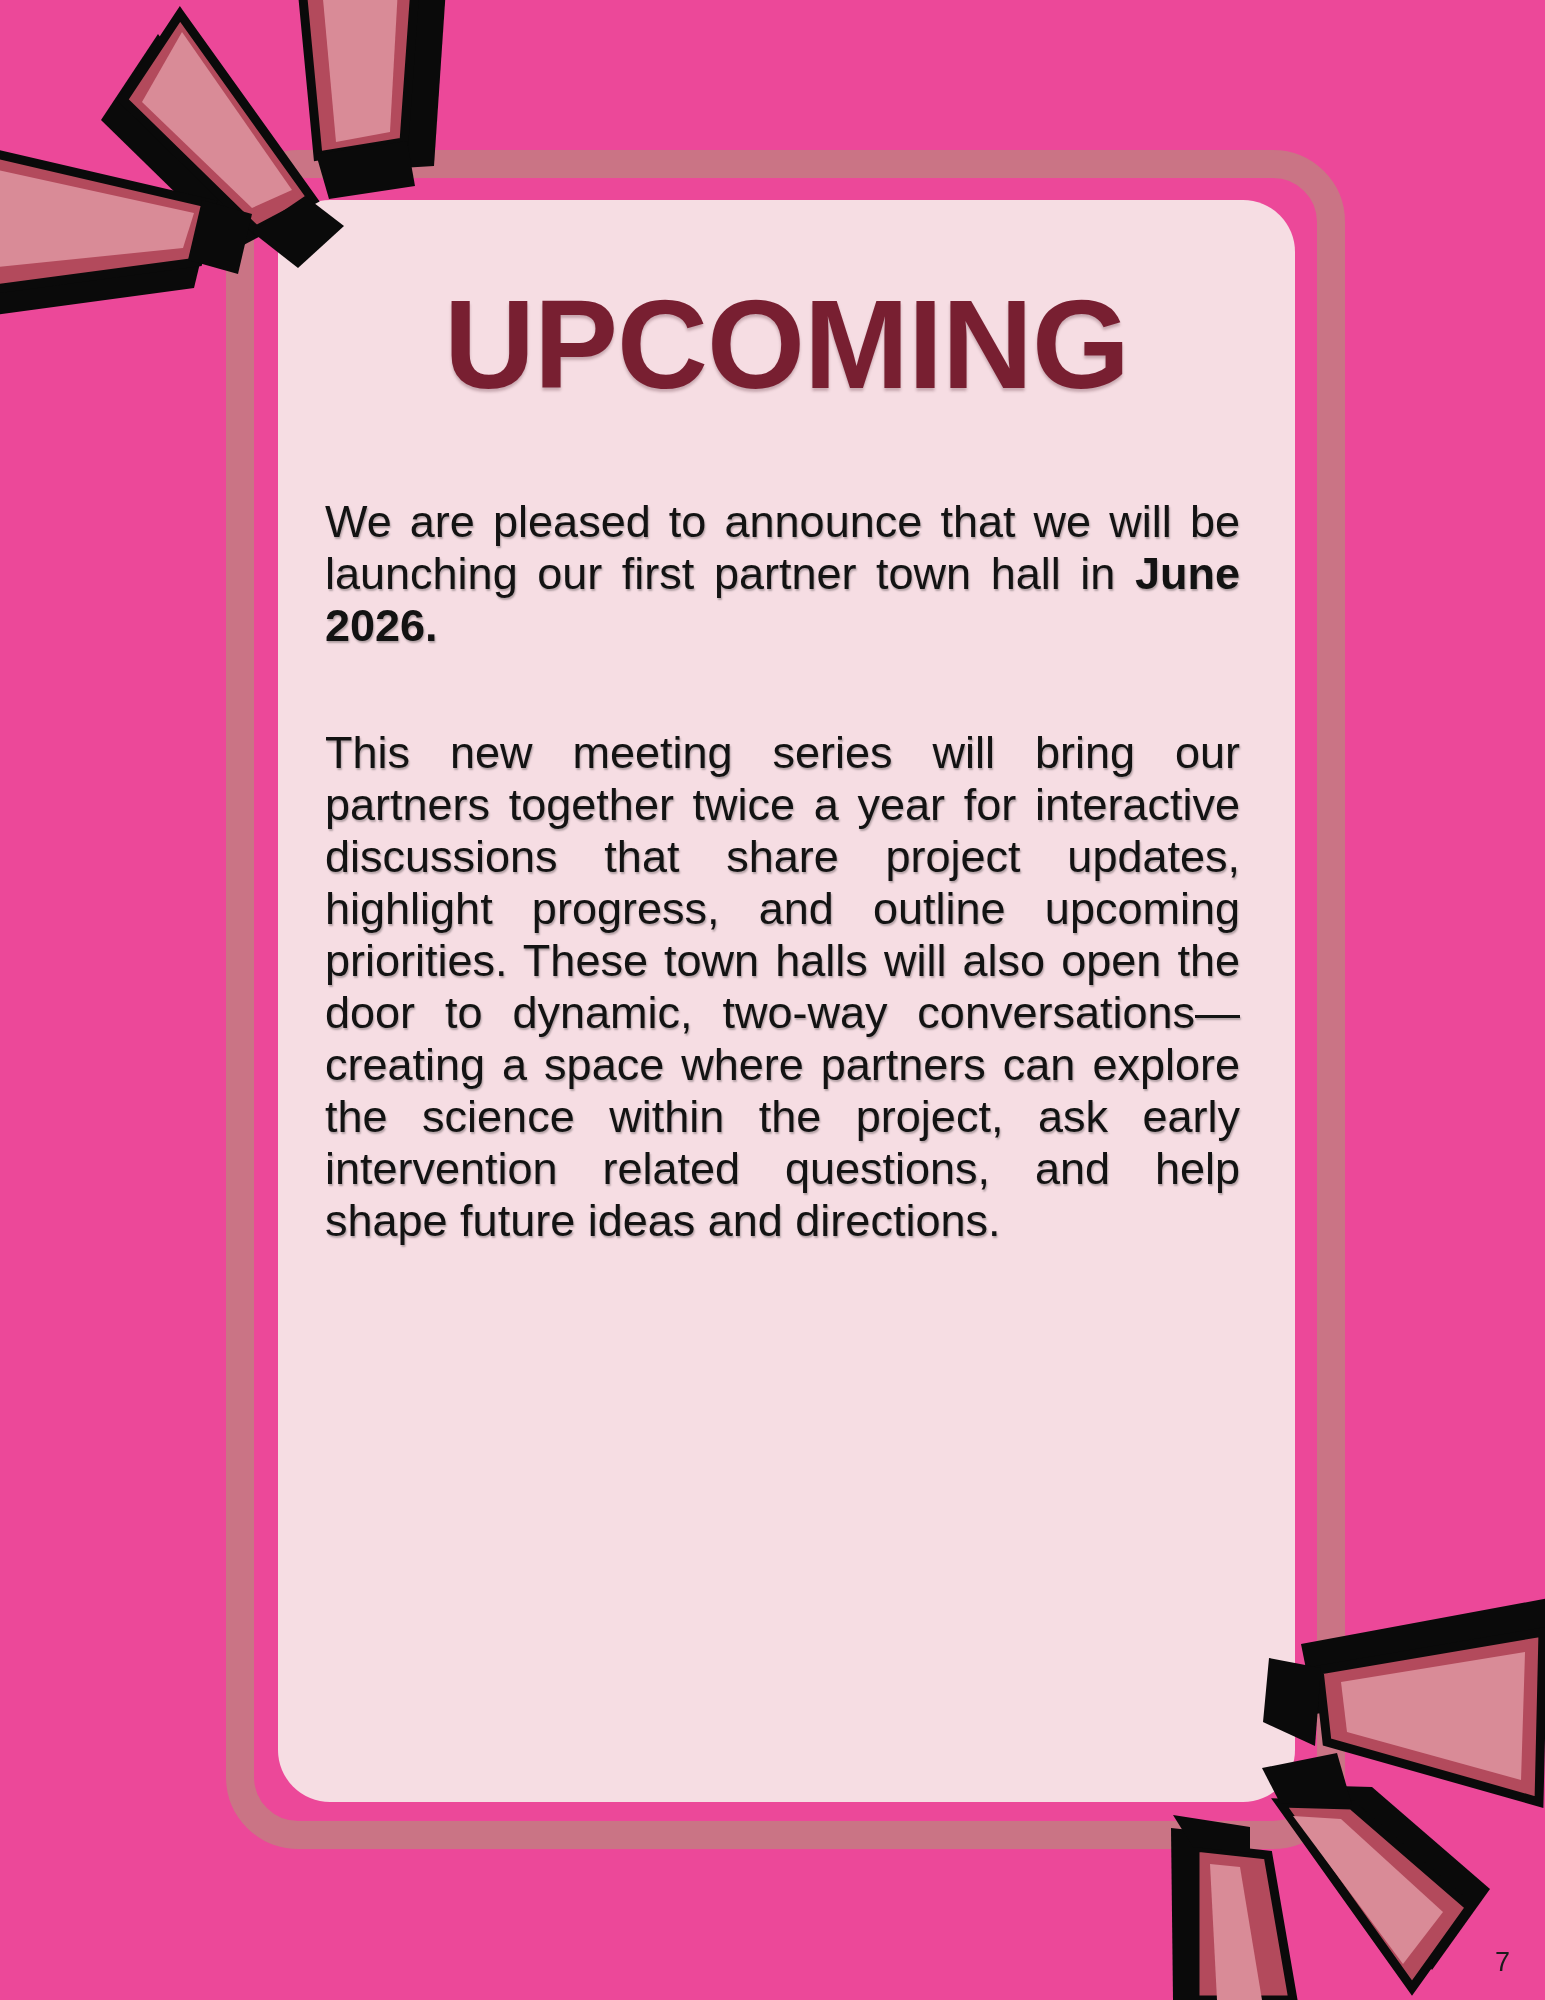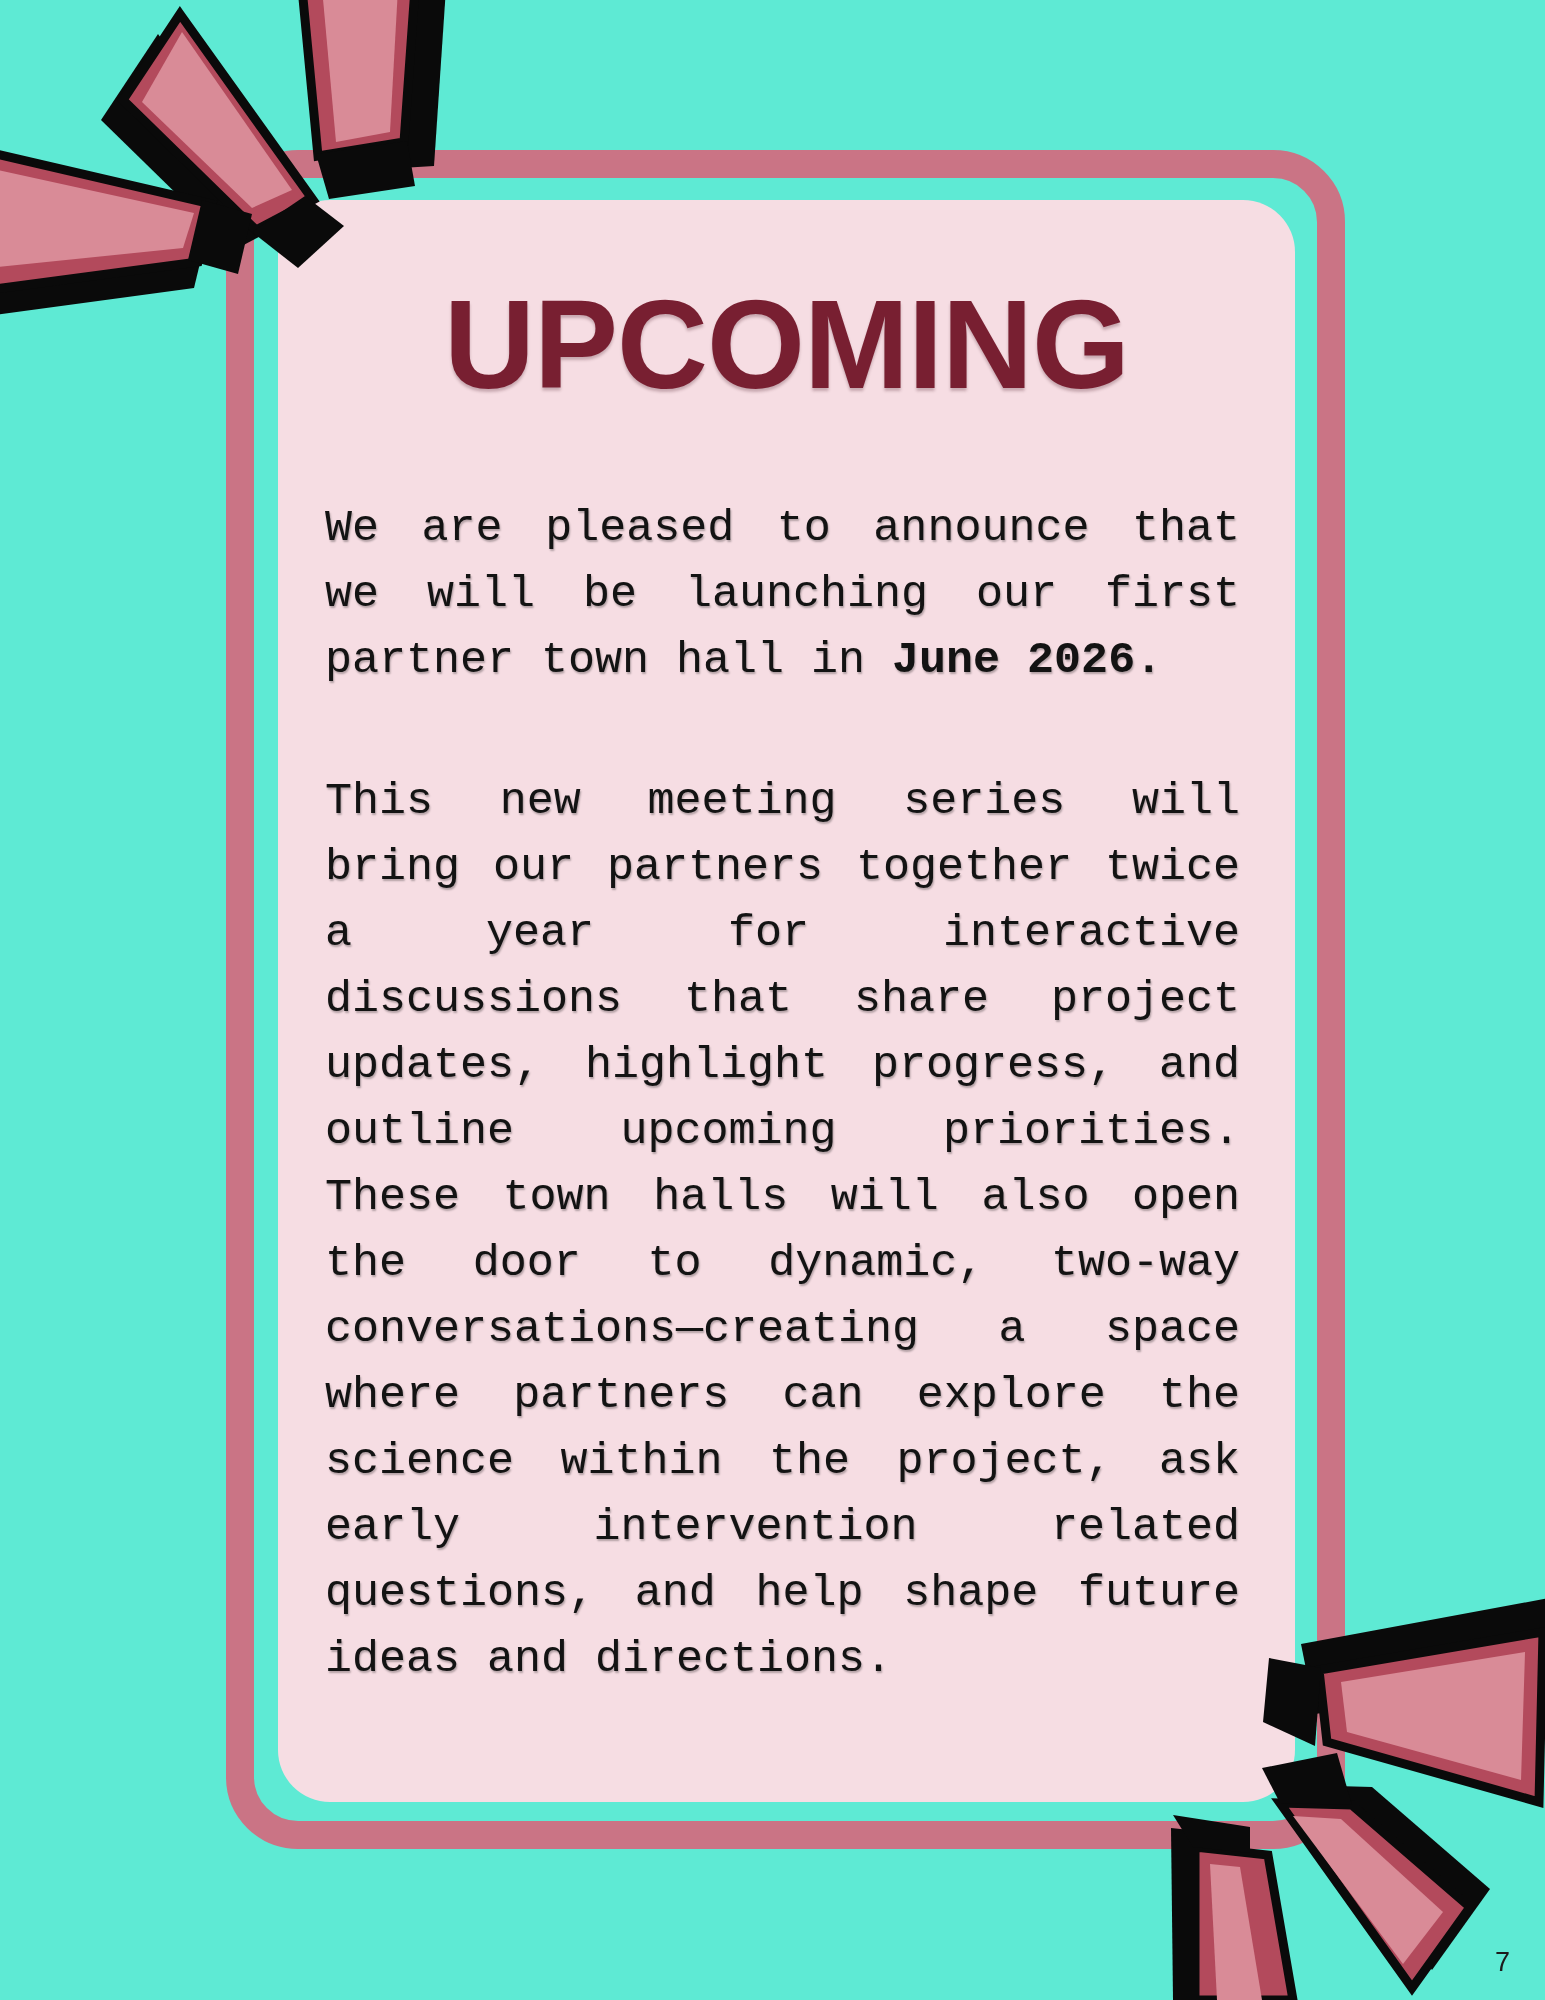--- a/index.html
+++ b/index.html
@@ -4,21 +4,21 @@
 <style>
   html, body { margin: 0; padding: 0; }
   body {
     width: 1545px; height: 2000px;
     font-family: "Liberation Sans", sans-serif;
     background: #fcf1f3;
   }
   .page {
     position: relative;
     width: 1545px; height: 2000px;
-    background: #5eead4;
+    background: #ec4899;
     overflow: hidden;
   }
   
   .frame {
     position: absolute;
     left: 226px; top: 150px;
     width: 1119px; height: 1699px;
     box-sizing: border-box;
     border: 28px solid #ca7485;
     border-radius: 72px;
@@ -40,24 +40,23 @@
     font-size: 126px;
     line-height: 134px;
     letter-spacing: -1px;
   }
   .title .line1 { color: #781f31; display: block; text-shadow: 0 3px 3px rgba(60,10,25,0.25); }
   .title .line2 { color: #bb4a5f; display: block; text-shadow: 0 3px 3px rgba(60,10,25,0.18); }
   .body-text {
     margin: 0 55px 8px 47px;
     color: #131313;
     font-size: 45px;
-    line-height: 66px;
+    line-height: 52px;
     text-align: justify;
     text-shadow: 1px 2px 2px rgba(0,0,0,0.28);
-    font-family: Liberation Mono, monospace;
   }
   .body-text p { margin: 0; }
   .p1 { margin-top: 80px !important; }
   .p2 { margin-top: 75px !important; }
   .p3 { margin-top: 85px !important; }
   .page-number {
     position: absolute;
     right: 35px; bottom: 22px;
     font-size: 27px;
     color: #1c1c1c;

